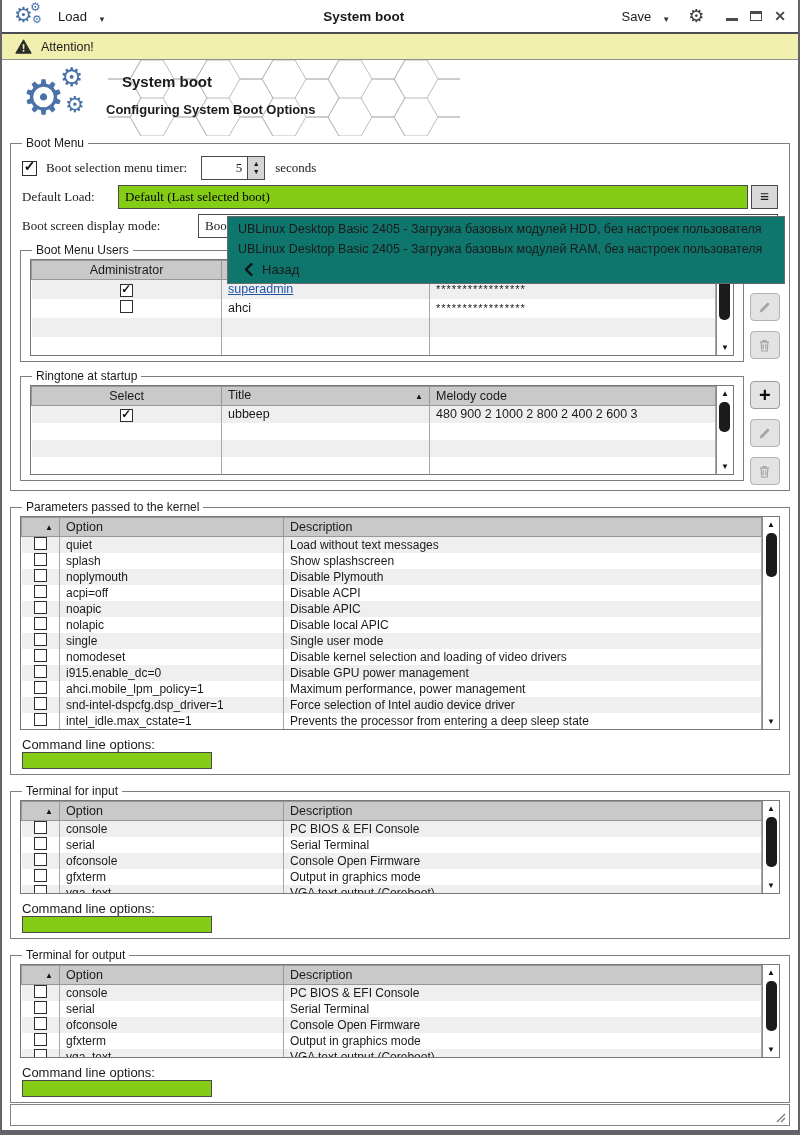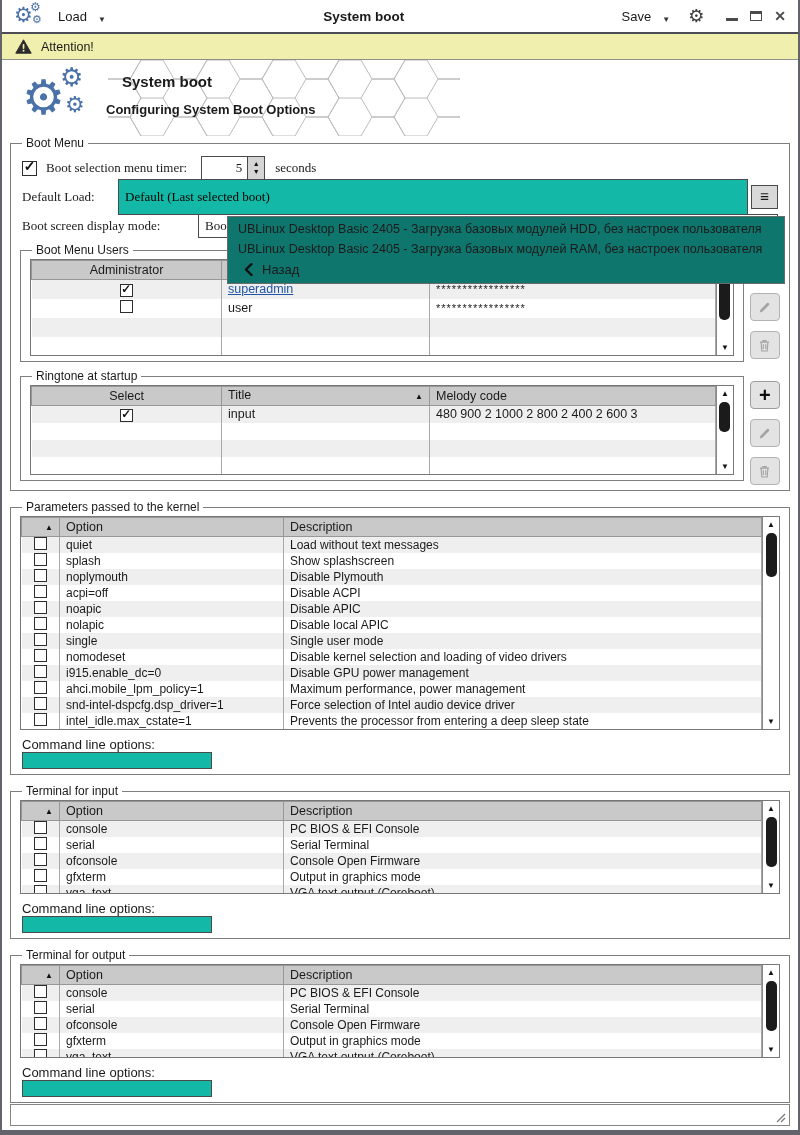--- a/index.html
+++ b/index.html
@@ -48,21 +48,21 @@
   
   .cb { width:15px; height:15px; border:1.6px solid #2d2d2d; background:#fff; display:inline-flex; align-items:center; justify-content:center; flex:0 0 auto; }
   .cb.checked::after { content:"✓"; font-size:14px; font-weight:bold; margin-top:-3px; color:#111; }
   .cb.small { width:13px; height:13px; border-width:1.4px; }
   .cb.small.checked::after { font-size:12px; margin-top:-2px; }
   
   .spin { display:flex; width:64px; height:24px; border:1px solid #4a4a4a; margin:0 10px 0 14px; }
   .spin-val { flex:1; text-align:right; padding-right:5px; line-height:22px; }
   .spin-btns { width:17px; background:#d5d5d5; border-left:1px solid #4a4a4a; display:flex; flex-direction:column; align-items:center; justify-content:center; gap:1px; font-size:7px; line-height:7px; color:#111; }
   
-  .text-input { border:1px solid #4a4a4a; height:36px; font:inherit; padding:0 6px; background:#14b8a6; min-width:0; }
+  .text-input { border:1px solid #4a4a4a; height:24px; font:inherit; padding:0 6px; background:#84cc16; min-width:0; }
   .menu-btn { width:27px; height:24px; background:#d9d9d9; border:1px solid #4a4a4a; margin-left:3px; font-size:16px; font-weight:bold; line-height:21px; text-align:center; flex:0 0 auto; }
   .combo { flex:1; border:1px solid #4a4a4a; height:24px; line-height:22px; padding:0 6px; background:#fff; }
   
   .sub-row { display:flex; align-items:flex-start; gap:6px; margin-top:4px; }
   .btn-col { display:flex; flex-direction:column; gap:10px; padding-top:12px; flex:0 0 auto; }
   .tool-btn { width:30px; height:28px; border:1px solid #b2b2b2; border-radius:4px; background:#e3e3e3; display:flex; align-items:center; justify-content:center; }
   .tool-btn.plus { font-size:20px; font-weight:bold; color:#0d0d0d; border-color:#9d9d9d; }
   
   .tbl-wrap { border:1px solid #777; display:flex; overflow:hidden; }
   table { border-collapse:collapse; table-layout:fixed; width:100%; font-size:12.5px; }
@@ -201,21 +201,21 @@
               </tr>
             </thead>
             <tbody>
               <tr>
                 <td class="center"><span class="cb small checked"></span></td>
                 <td><a class="userlink">superadmin</a></td>
                 <td class="stars">*****************</td>
               </tr>
               <tr>
                 <td class="center"><span class="cb small"></span></td>
-                <td>user</td>
+                <td>ahci</td>
                 <td class="stars">*****************</td>
               </tr>
               <tr>
                   <td></td>
                   <td></td>
                   <td></td>
                 </tr>
               <tr>
                   <td></td>
                   <td></td>
@@ -262,21 +262,21 @@
             <thead>
               <tr>
                 <th class="th-center">Select</th>
                 <th><span class="sort">▲</span><span>Title</span></th>
                 <th>Melody code</th>
               </tr>
             </thead>
             <tbody>
               <tr>
                 <td class="center"><span class="cb small checked"></span></td>
-                <td>input</td>
+                <td>ubbeep</td>
                 <td>480 900 2 1000 2 800 2 400 2 600 3</td>
               </tr>
               <tr>
                   <td></td>
                   <td></td>
                   <td></td>
                 </tr>
               <tr>
                   <td></td>
                   <td></td>

